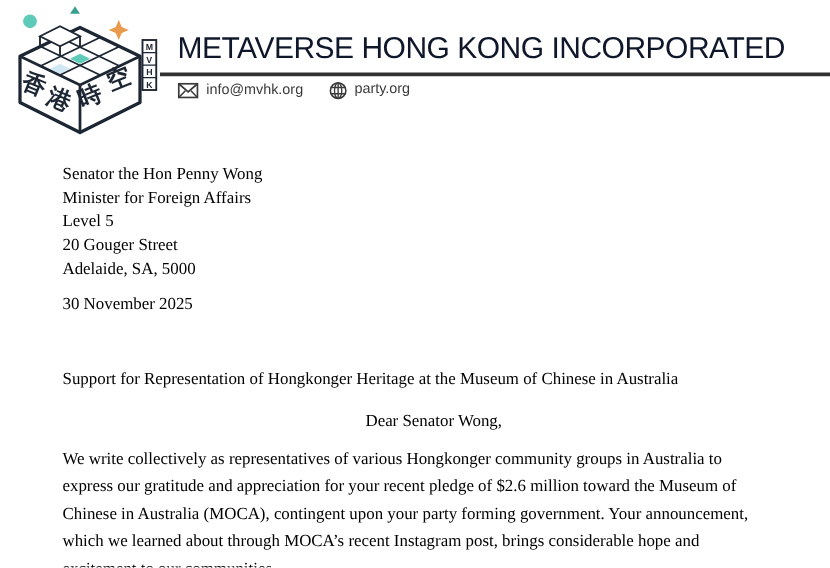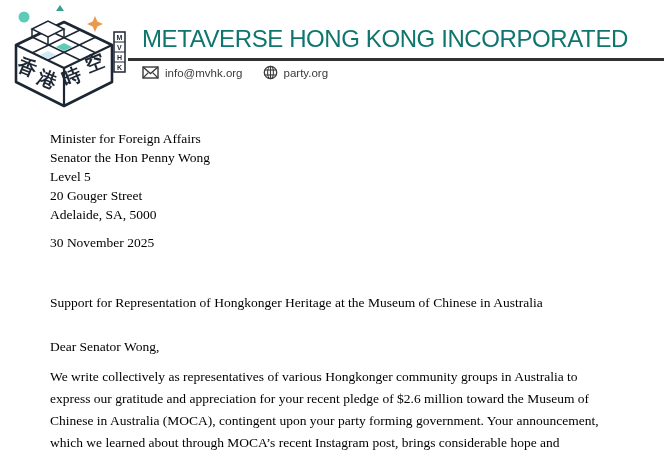--- a/index.html
+++ b/index.html
@@ -13,47 +13,47 @@
   }
 
   
   .logo { position:absolute; left:6px; top:2px; width:122px; height:110px; }
 
   .org-title {
     position:absolute; left:142px; top:25px;
     font-family:"Liberation Sans", sans-serif;
     font-size:24px; line-height:28px;
     letter-spacing:-0.4px;
-    color:#0f766e;
+    color:#0f172a;
     white-space:nowrap;
   }
 
   .head-rule {
     position:absolute; left:128px; top:58px;
     width:536px; height:3px; background:#313131;
   }
 
   .contact-row {
     position:absolute; left:142px; top:65px;
     display:flex; align-items:center; gap:20px;
     font-family:"Liberation Sans", sans-serif;
     font-size:11.5px; color:#3a3a3a;
   }
-  .contact-item { display:flex; align-items:center; gap:6px; }
+  .contact-item { display:flex; gap:6px; }
   .contact-item svg { display:block; }
 
   
   .letter {
     position:absolute; left:50px; top:129px; width:594px;
     font-size:13.5px; line-height:19px; color:#000;
   }
   .addr-line { white-space:nowrap; }
   .date { margin-top:9px; }
   .subject { margin-top:41px; font-weight:normal; white-space:nowrap; }
-  .salutation { margin-top:25px; }
+  .salutation { margin-top:15px;text-align:center; }
   .body-par { margin-top:10px; line-height:22px; white-space:pre-line; }
 
   .logo svg text { font-weight:bold; fill:#1d2633; }
   .logo .cjk { font-family:"DejaVu Sans", sans-serif; font-size:19px; }
   .logo .acr { font-family:"Liberation Sans", sans-serif; font-size:7px; }
 </style>
 </head>
 <body>
 
 <div class="logo">
@@ -119,22 +119,22 @@
       <ellipse cx="7.5" cy="7.5" rx="2.9" ry="6.2" fill="none" stroke="#3a3a3a" stroke-width="1.1"></ellipse>
       <line x1="7.5" y1="1.3" x2="7.5" y2="13.7" stroke="#3a3a3a" stroke-width="1.1"></line>
       <line x1="1.6" y1="5" x2="13.4" y2="5" stroke="#3a3a3a" stroke-width="1.1"></line>
       <line x1="1.6" y1="10" x2="13.4" y2="10" stroke="#3a3a3a" stroke-width="1.1"></line>
     </svg>
     <span>party.org</span>
   </div>
 </div>
 
 <div class="letter">
+  <div class="addr-line">Senator the Hon Penny Wong</div>
   <div class="addr-line">Minister for Foreign Affairs</div>
-  <div class="addr-line">Senator the Hon Penny Wong</div>
   <div class="addr-line">Level 5</div>
   <div class="addr-line">20 Gouger Street</div>
   <div class="addr-line">Adelaide, SA, 5000</div>
 
   <div class="date">30 November 2025</div>
 
   <div class="subject">Support for Representation of Hongkonger Heritage at the Museum of Chinese in Australia</div>
 
   <div class="salutation">Dear Senator Wong,</div>
 

